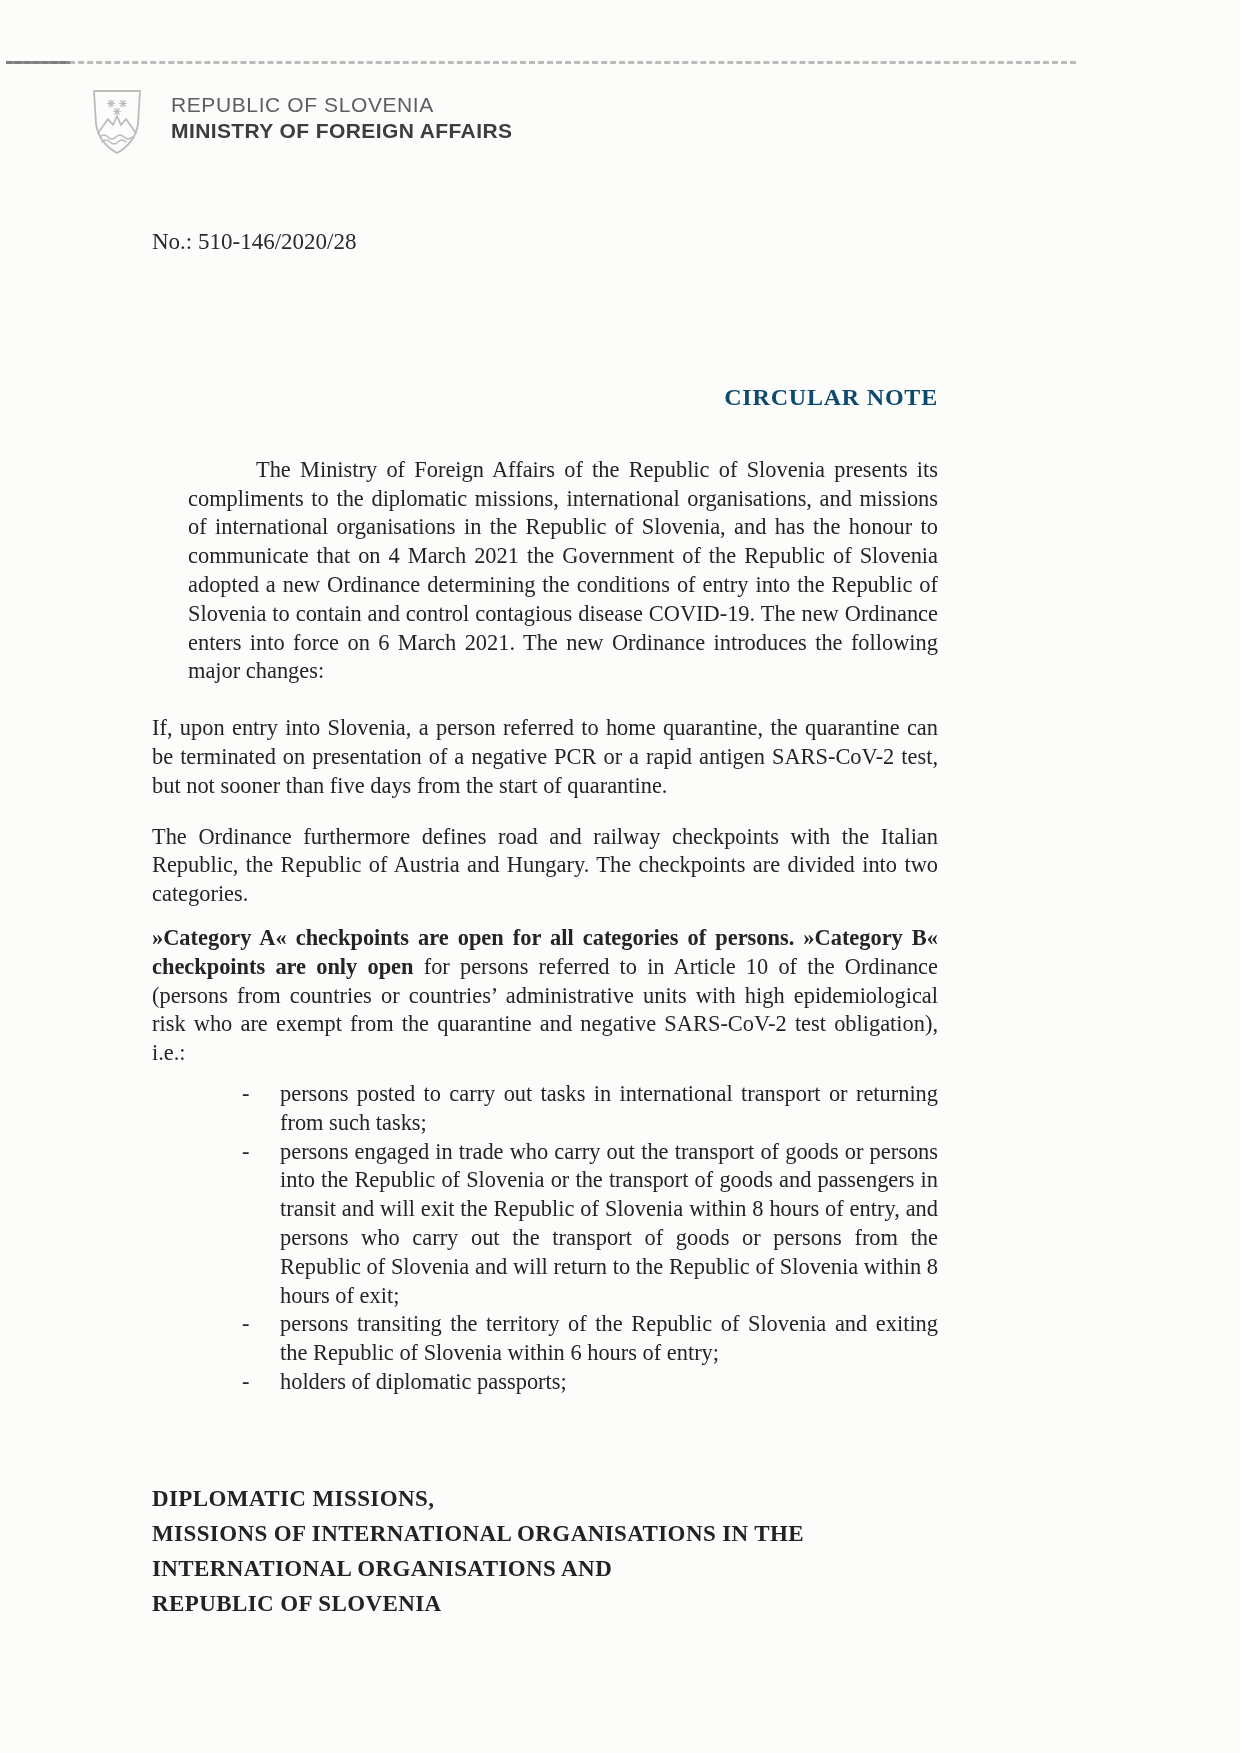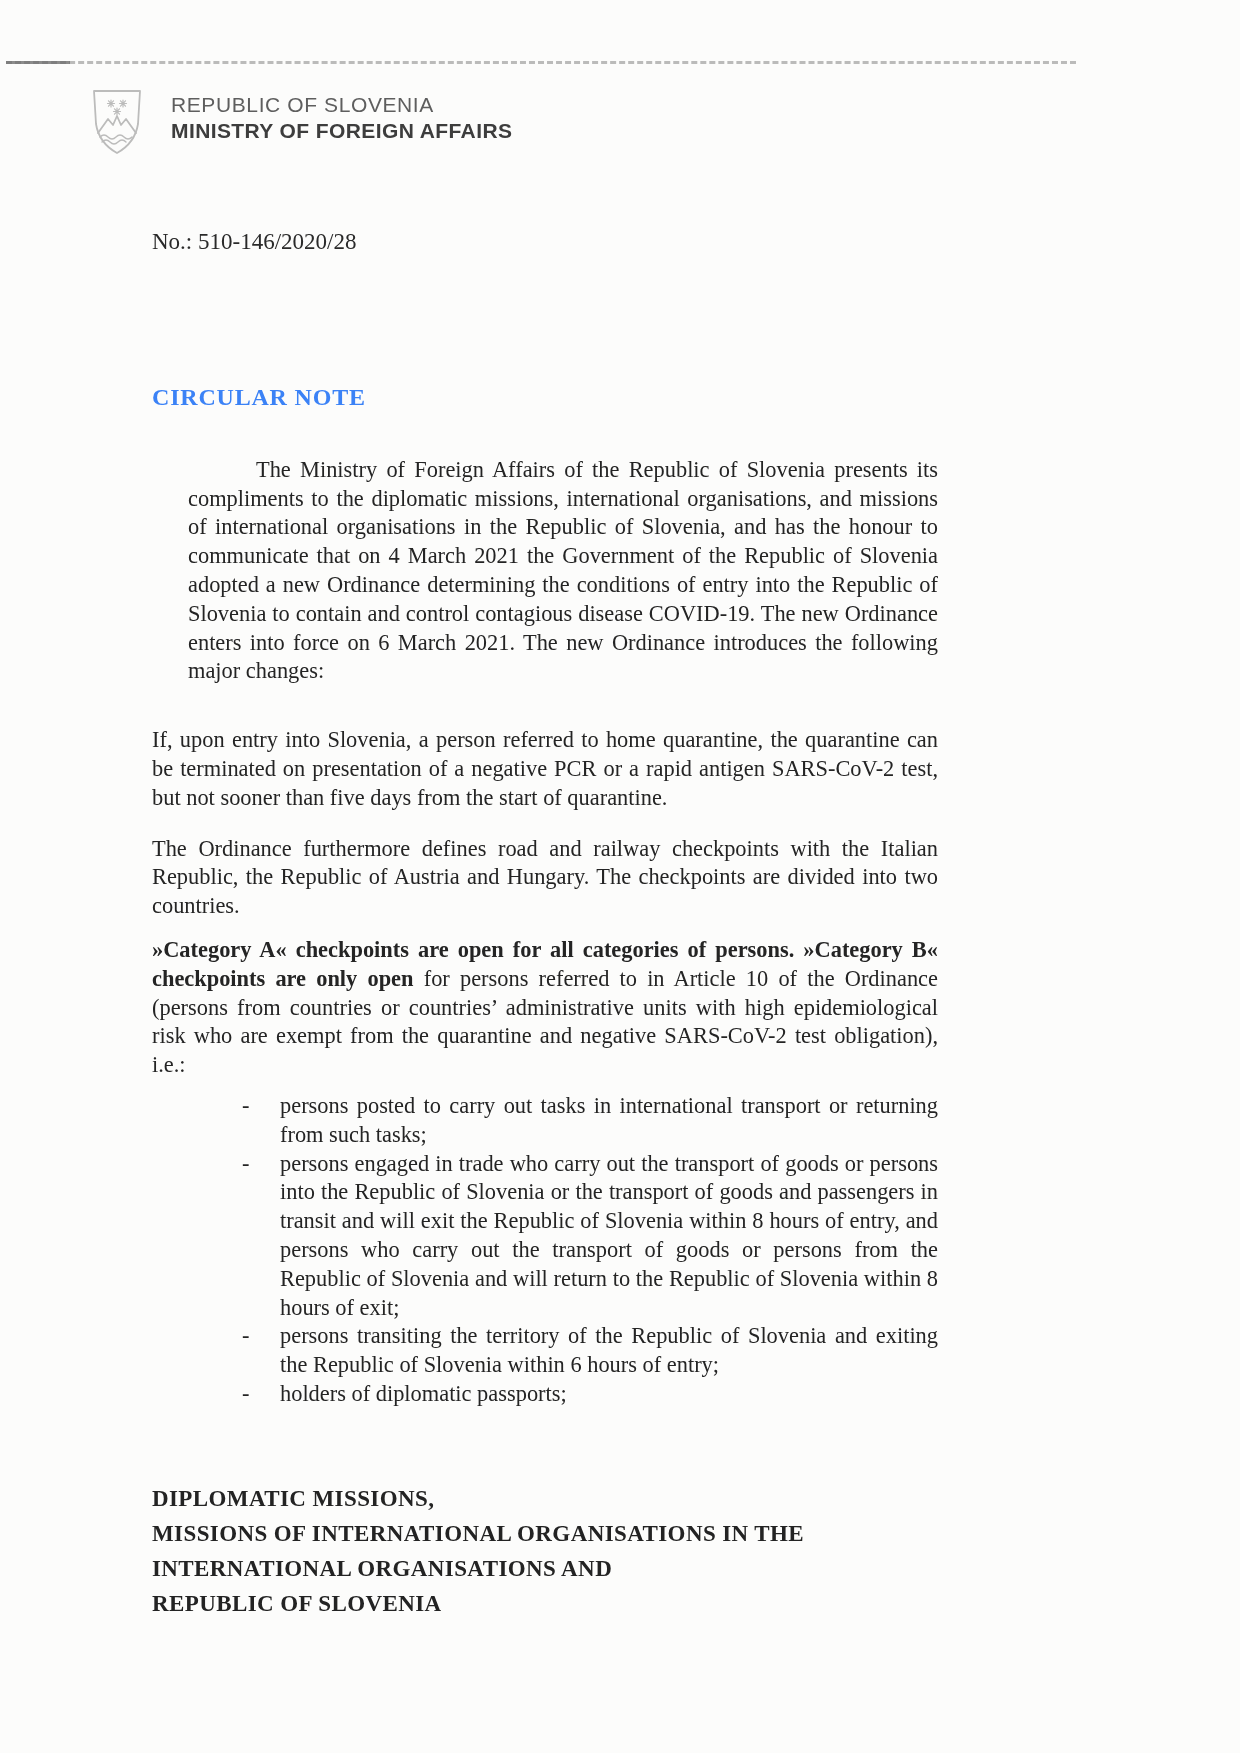--- a/index.html
+++ b/index.html
@@ -78,32 +78,32 @@
   .doc-body {
     position: absolute;
     left: 152px;
     top: 383px;
     width: 786px;
     font-size: 22.4px;
     line-height: 28.8px;
     color: #242424;
   }
   .doc-title {
-    text-align: left;
+    text-align: right;
     font-weight: bold;
     font-size: 24px;
     letter-spacing: 0.8px;
-    color: #3b82f6;
+    color: #0c4a6e;
   }
   .para {
     text-align: justify;
     hyphens: none;
   }
   .p1 { margin-top: 44px; text-indent: 68px; margin-left: 36px; }
-  .p2 { margin-top: 40px; }
+  .p2 { margin-top: 28px; }
   .p3 { margin-top: 22px; }
   .p4 { margin-top: 15px; }
   .bold-lead { font-weight: bold; }
 
   
   .checkpoint-list { margin-top: 12px; }
   .list-item { display: flex; }
   .dash-marker {
     flex: 0 0 128px;
     box-sizing: border-box;
@@ -155,21 +155,21 @@
 
 <div class="ref-number">No.: 510-146/2020/28</div>
 
 <div class="doc-body">
   <div class="doc-title">CIRCULAR NOTE</div>
 
   <div class="para p1">The Ministry of Foreign Affairs of the Republic of Slovenia presents its compliments to the diplomatic missions, international organisations, and missions of international organisations in the Republic of Slovenia, and has the honour to communicate that on 4 March 2021 the Government of the Republic of Slovenia adopted a new Ordinance determining the conditions of entry into the Republic of Slovenia to contain and control contagious disease COVID-19. The new Ordinance enters into force on 6 March 2021. The new Ordinance introduces the following major changes:</div>
 
   <div class="para p2">If, upon entry into Slovenia, a person referred to home quarantine, the quarantine can be terminated on presentation of a negative PCR or a rapid antigen SARS-CoV-2 test, but not sooner than five days from the start of quarantine.</div>
 
-  <div class="para p3">The Ordinance furthermore defines road and railway checkpoints with the Italian Republic, the Republic of Austria and Hungary. The checkpoints are divided into two countries.</div>
+  <div class="para p3">The Ordinance furthermore defines road and railway checkpoints with the Italian Republic, the Republic of Austria and Hungary. The checkpoints are divided into two categories.</div>
 
   <div class="para p4"><span class="bold-lead">»Category A« checkpoints are open for all categories of persons. »Category B« checkpoints are only open</span><span> for persons referred to in Article 10 of the Ordinance (persons from countries or countries’ administrative units with high epidemiological risk who are exempt from the quarantine and negative SARS-CoV-2 test obligation), i.e.:</span></div>
 
   <div class="checkpoint-list">
     <div class="list-item">
       <span class="dash-marker">-</span>
       <span class="list-item-text">persons posted to carry out tasks in international transport or returning from such tasks;</span>
     </div>
     <div class="list-item">
       <span class="dash-marker">-</span>

